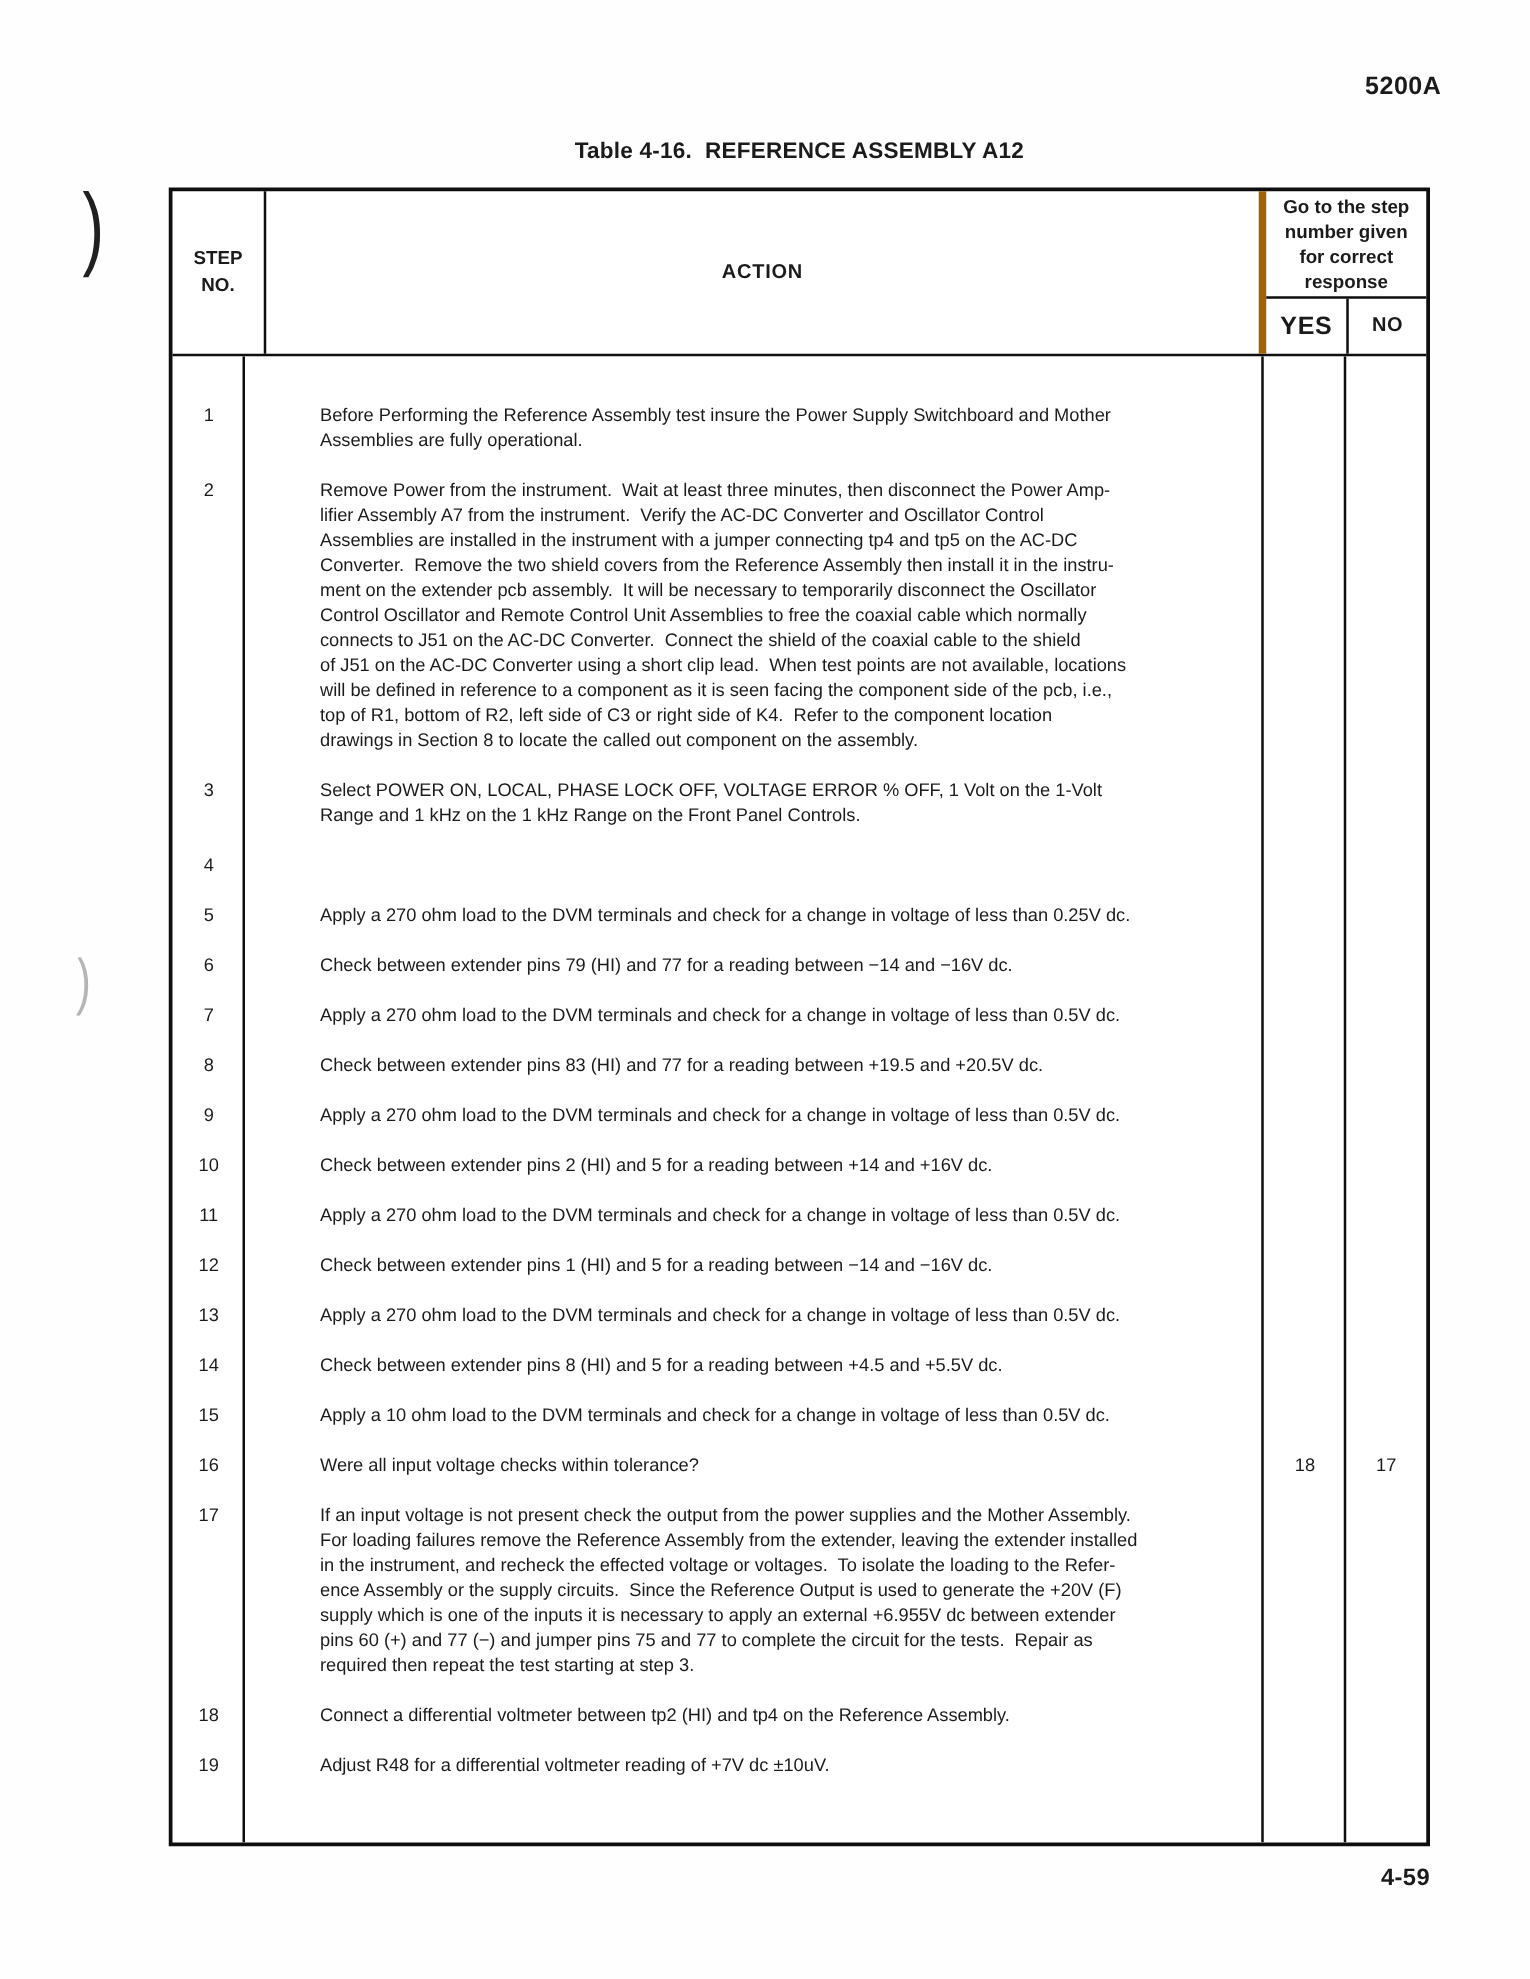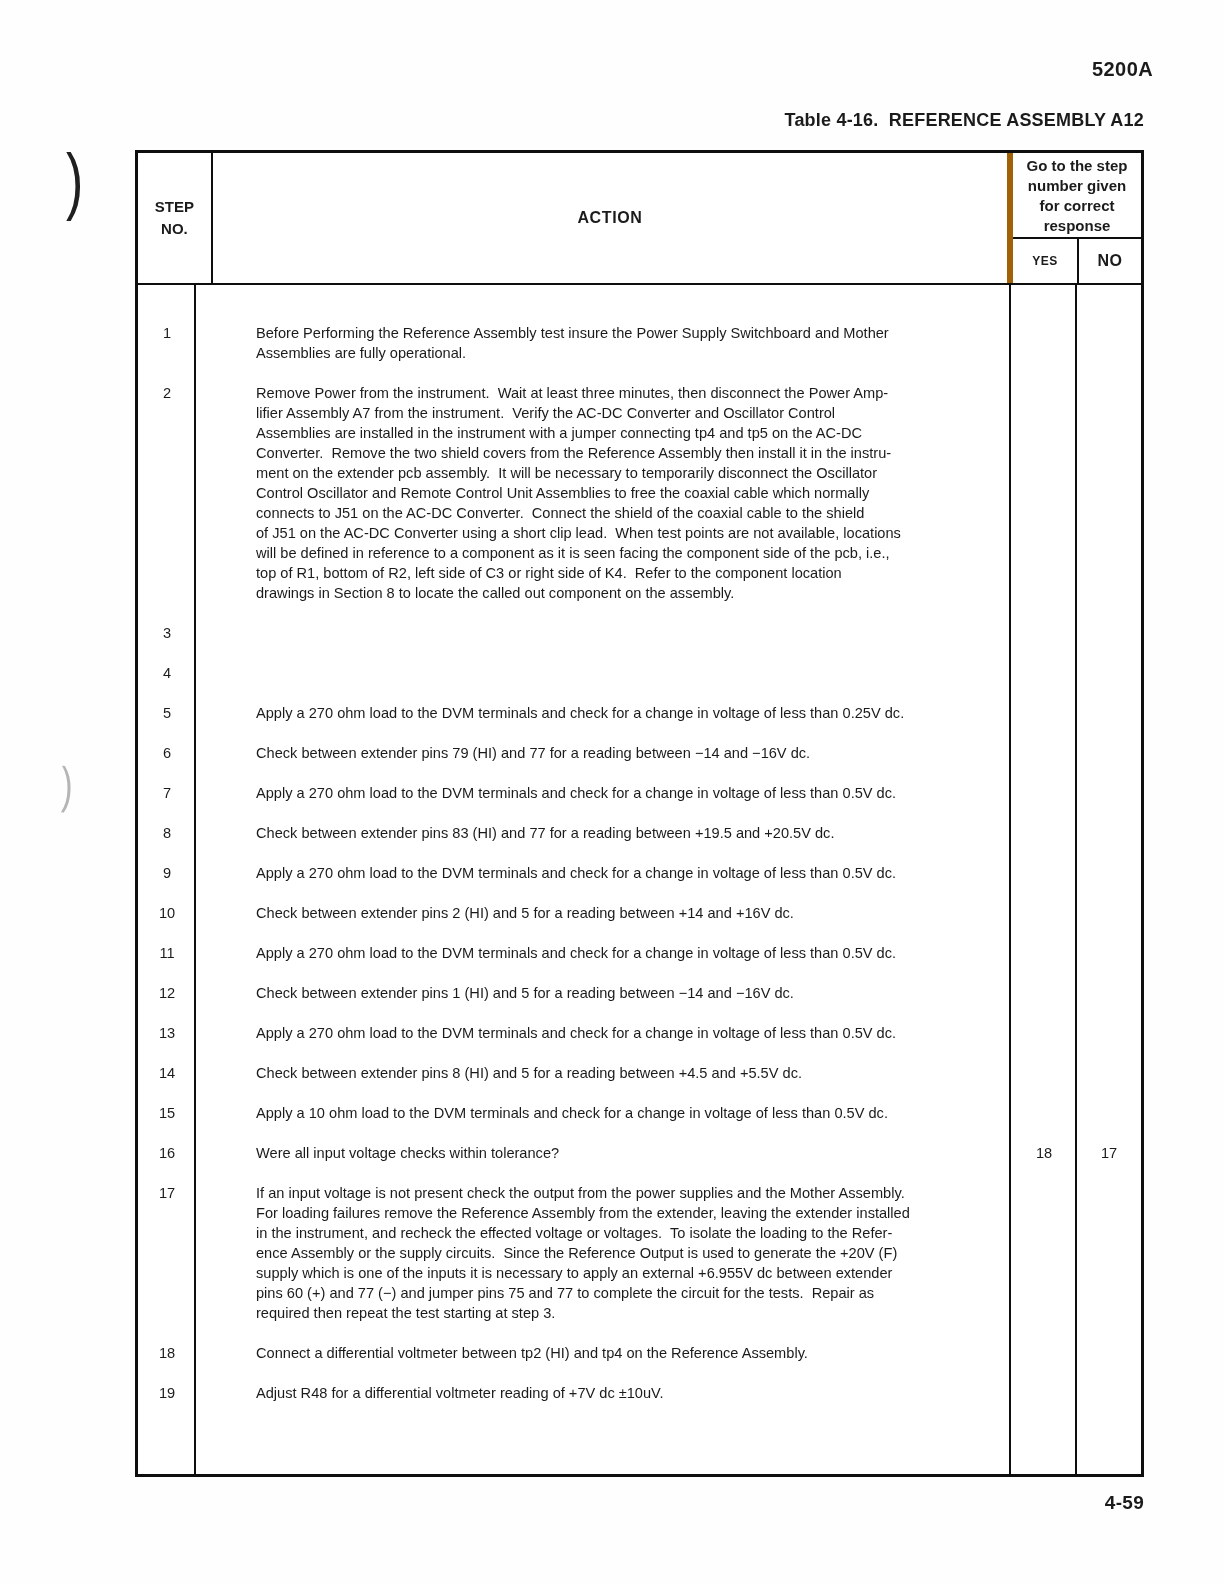--- a/index.html
+++ b/index.html
@@ -21,21 +21,21 @@
   .mark1{
     left:66px;top:138px;font-size:74px;color:#202020;
     transform:scaleX(0.70);transform-origin:left top;
   }
   .mark2{
     left:62px;top:756px;font-size:50px;color:#b5b5b5;
     transform:scaleX(0.68) rotate(2deg);transform-origin:left top;
   }
   .title{
     position:absolute;top:110px;left:135px;width:1009px;
-    text-align:right;font-size:18px;font-weight:700;
+    text-align:center;font-size:18px;font-weight:700;
     letter-spacing:0.2px;white-space:pre;
   }
 
   .ref-table{
     position:absolute;left:135px;top:150px;
     width:1003px;border:3px solid #0e0e0e;background:#fff;
   }
   .thead{display:flex;height:130px;border-bottom:2px solid #0e0e0e;}
   .th{box-sizing:border-box;}
   .th-step{
@@ -53,21 +53,21 @@
   .goto-text{
     height:86px;border-bottom:2px solid #0e0e0e;box-sizing:border-box;
     display:flex;align-items:center;justify-content:center;
     text-align:center;font-size:15px;font-weight:700;line-height:20px;
     white-space:pre-line;padding-top:1px;
   }
   .yn{flex:1;display:flex;}
   .yn-yes{
     width:64px;border-right:2px solid #0e0e0e;
     display:flex;align-items:center;justify-content:center;
-    font-size:12px;font-weight:700;letter-spacing:0.5px;
+    font-size:20px;font-weight:700;letter-spacing:0.5px;
   }
   .yn-no{
     flex:1;display:flex;align-items:center;justify-content:center;
     font-size:16px;font-weight:700;letter-spacing:0.5px;
   }
 
   .tbody{
     position:relative;height:1189px;box-sizing:border-box;
     padding-top:38px;overflow:hidden;
   }
@@ -146,20 +146,22 @@
 connects to J51 on the AC-DC Converter.  Connect the shield of the coaxial cable to the shield
 of J51 on the AC-DC Converter using a short clip lead.  When test points are not available, locations
 will be defined in reference to a component as it is seen facing the component side of the pcb, i.e.,
 top of R1, bottom of R2, left side of C3 or right side of K4.  Refer to the component location
 drawings in Section 8 to locate the called out component on the assembly.</div>
           <div class="c-yes"></div>
           <div class="c-no"></div>
         </div>
         <div class="row row-3">
           <div class="c-step">3</div>
+          <div class="c-action">Select POWER ON, LOCAL, PHASE LOCK OFF, VOLTAGE ERROR % OFF, 1 Volt on the 1-Volt
+Range and 1 kHz on the 1 kHz Range on the Front Panel Controls.</div>
           <div class="c-yes"></div>
           <div class="c-no"></div>
         </div>
         <div class="row row-4">
           <div class="c-step">4</div>
           <div class="c-yes"></div>
           <div class="c-no"></div>
         </div>
         <div class="row row-5">
           <div class="c-step">5</div>

